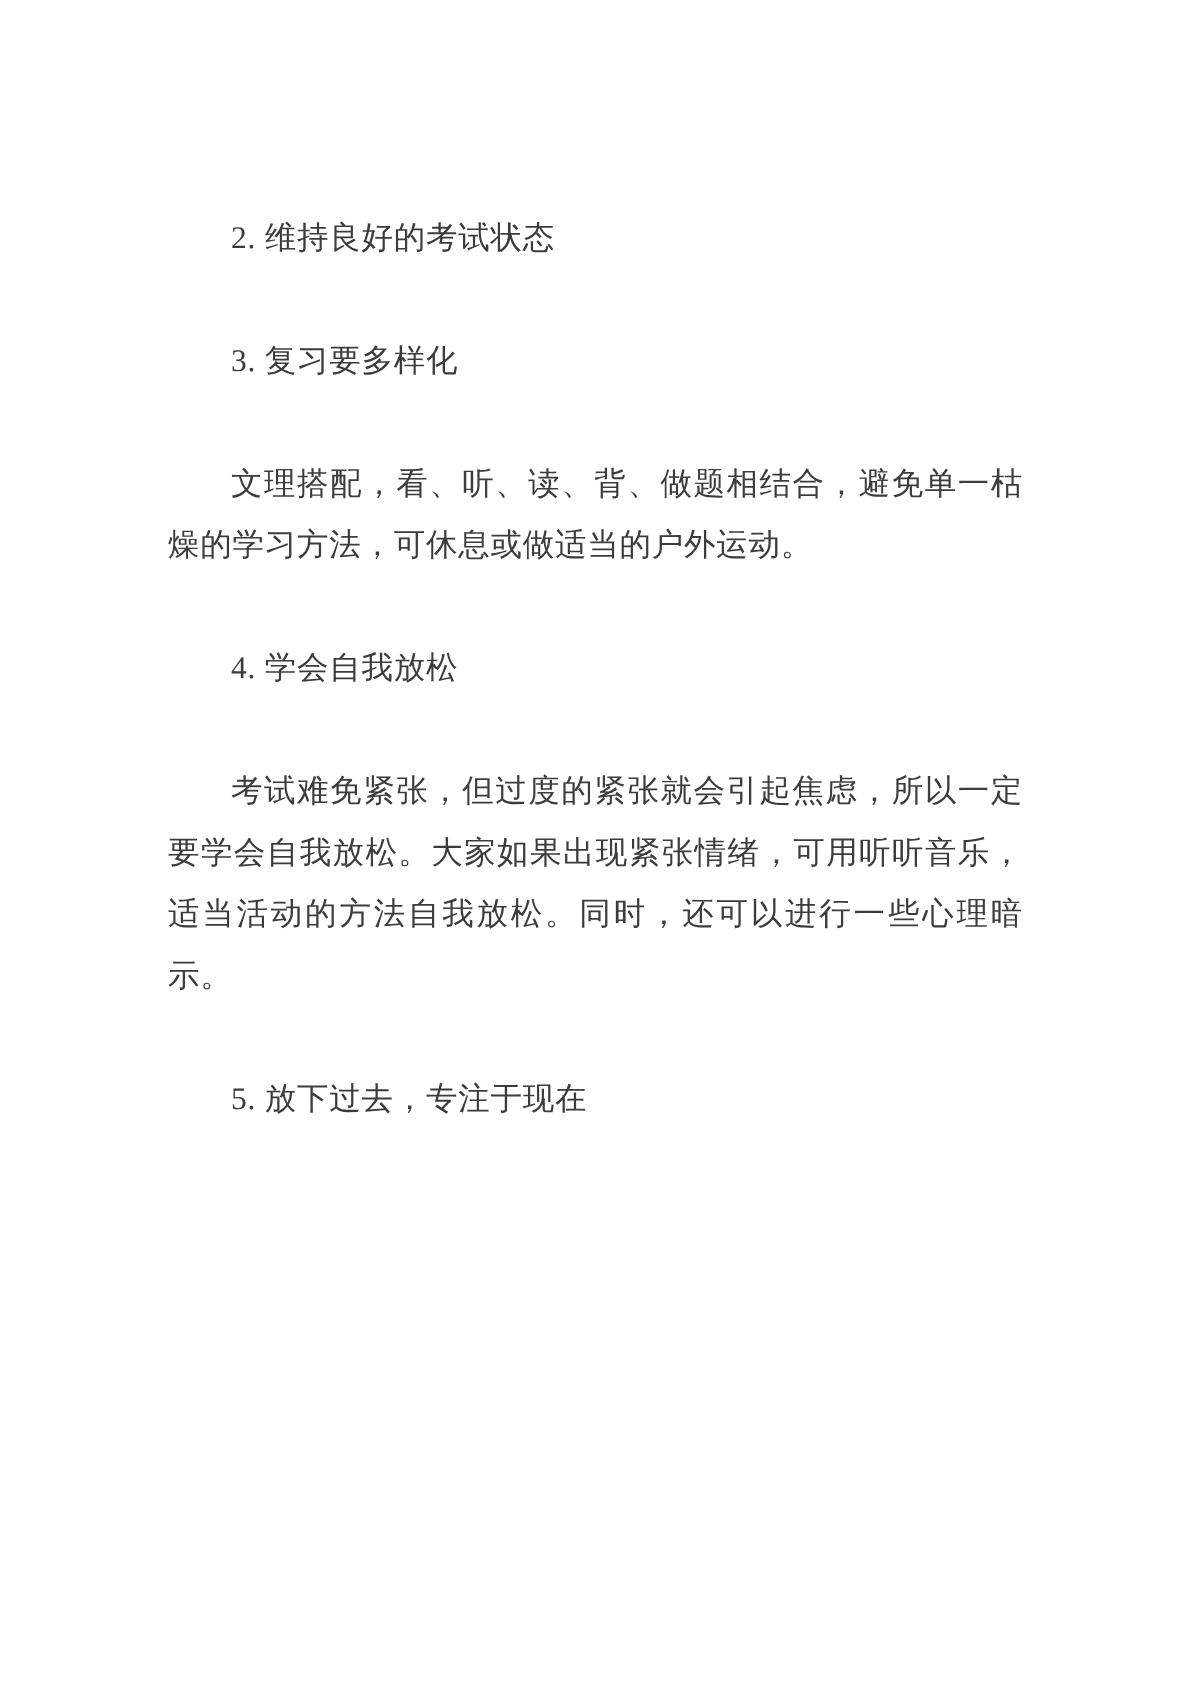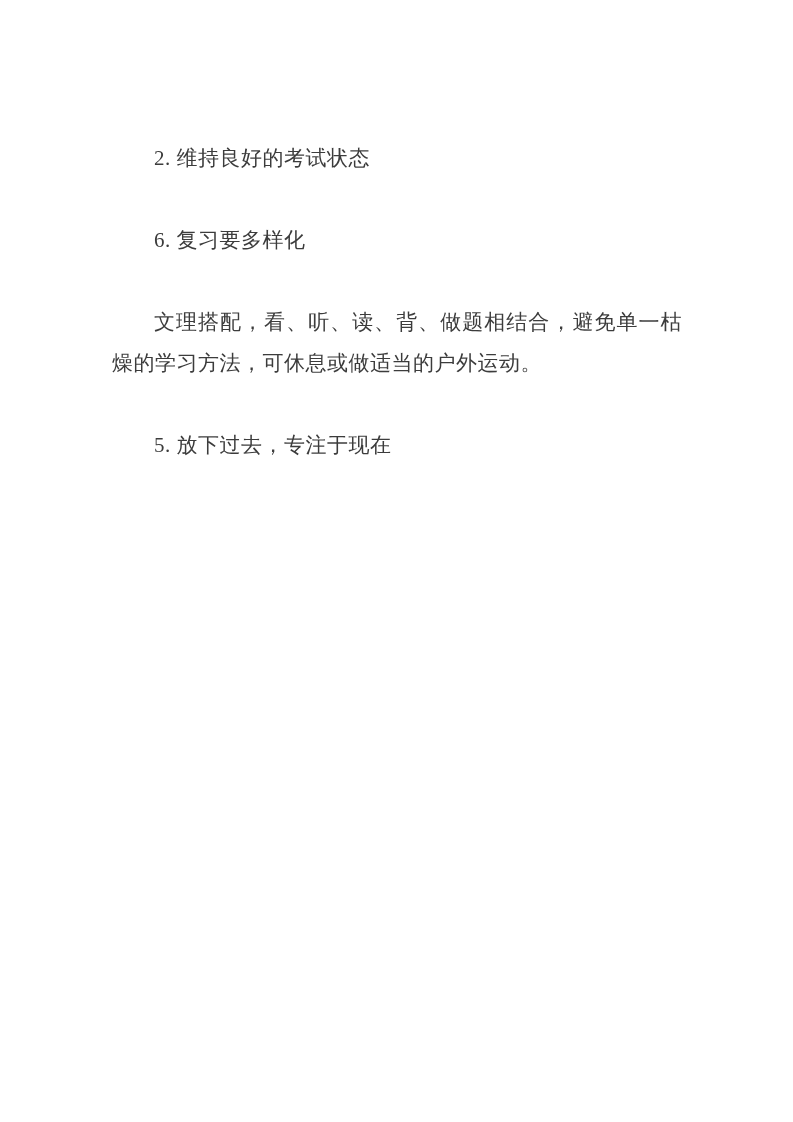--- a/index.html
+++ b/index.html
@@ -35,20 +35,22 @@
     text-align: left;
   }
 </style>
 </head>
 <body>
 
 <div class="page">
   <div class="doc-block doc-heading">2. 维持良好的考试状态</div>
 
 
-  <div class="doc-block doc-heading">6. 复习要多样化</div>
+  <div class="doc-block doc-heading">3. 复习要多样化</div>
 
   <p class="doc-block">文理搭配，看、听、读、背、做题相结合，避免单一枯燥的学习方法，可休息或做适当的户外运动。</p>
 
+  <div class="doc-block doc-heading">4. 学会自我放松</div>
 
+  <p class="doc-block">考试难免紧张，但过度的紧张就会引起焦虑，所以一定要学会自我放松。大家如果出现紧张情绪，可用听听音乐，适当活动的方法自我放松。同时，还可以进行一些心理暗示。</p>
 
   <div class="doc-block doc-heading">5. 放下过去，专注于现在</div>
 </div>
 
 </body></html>

